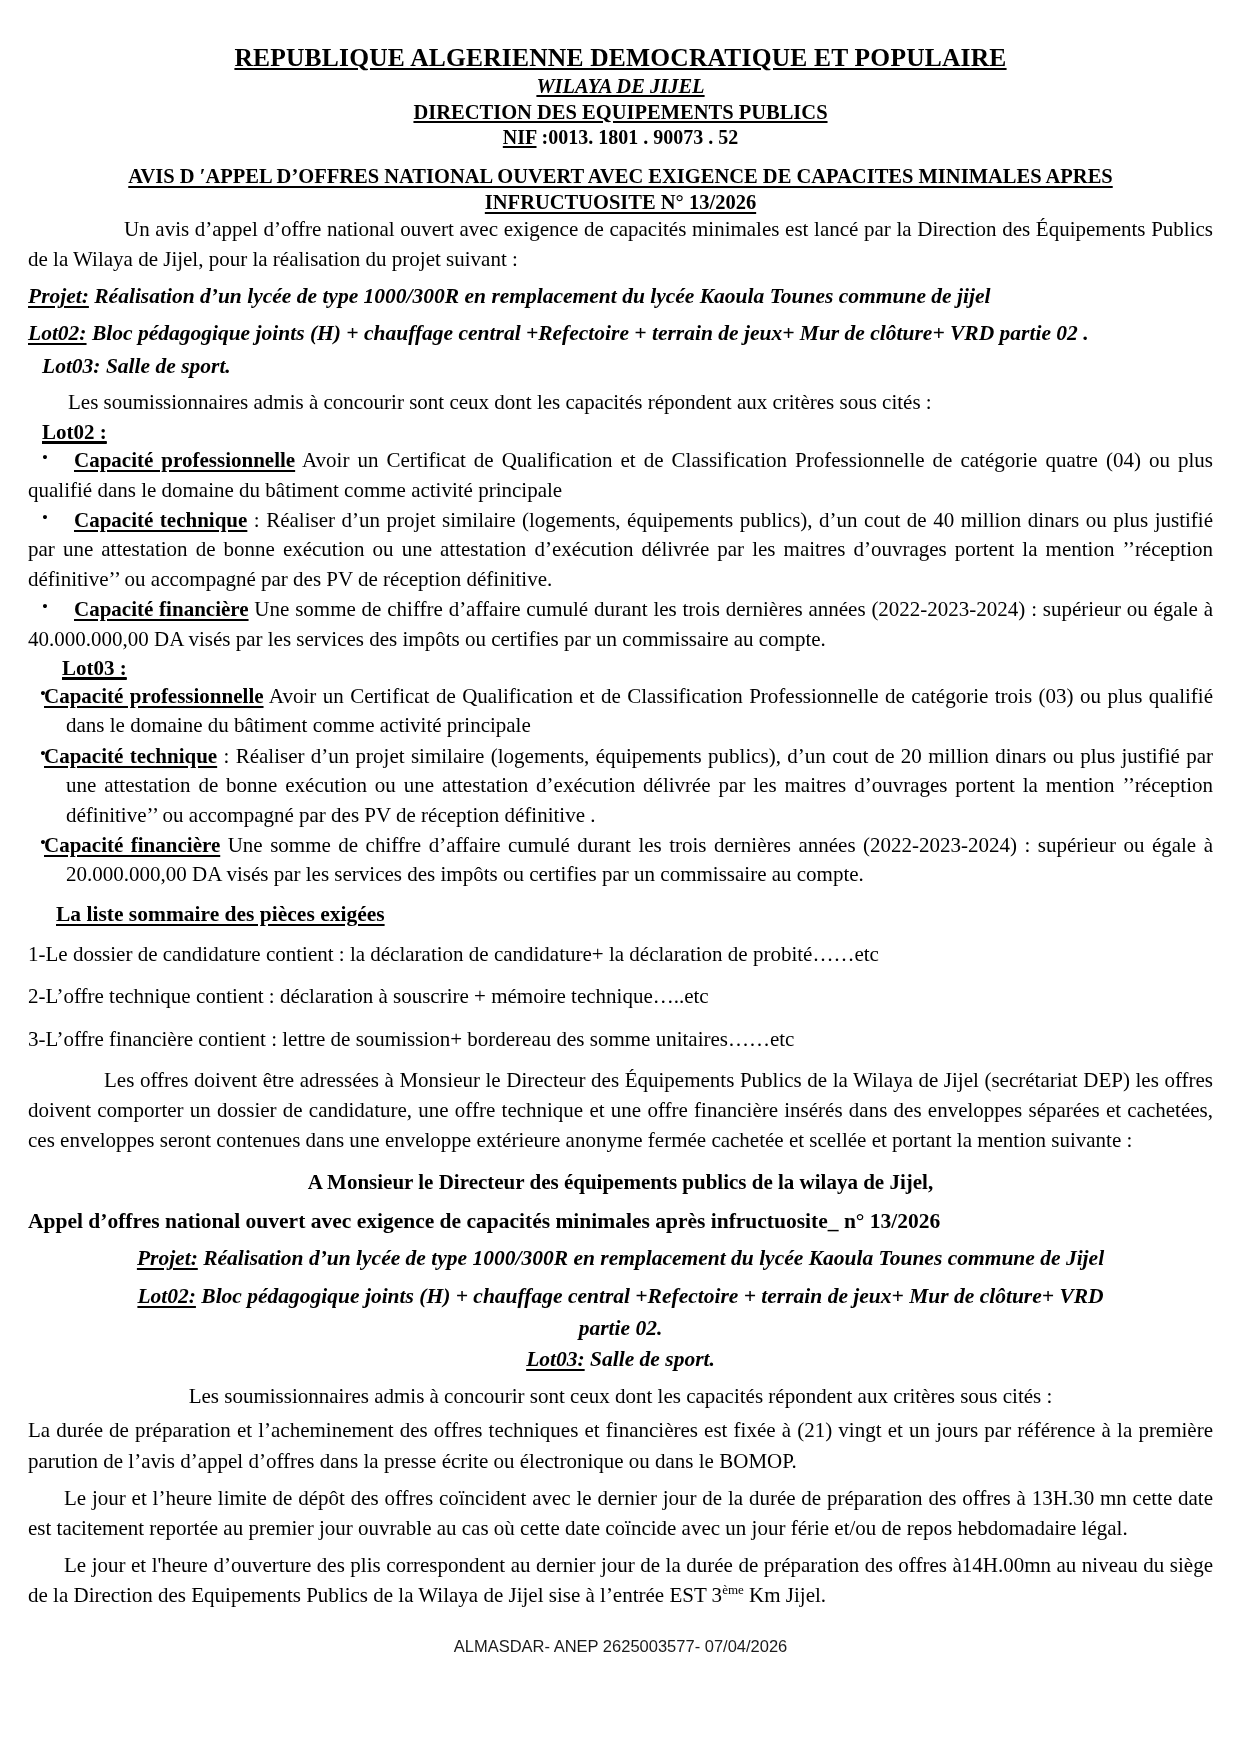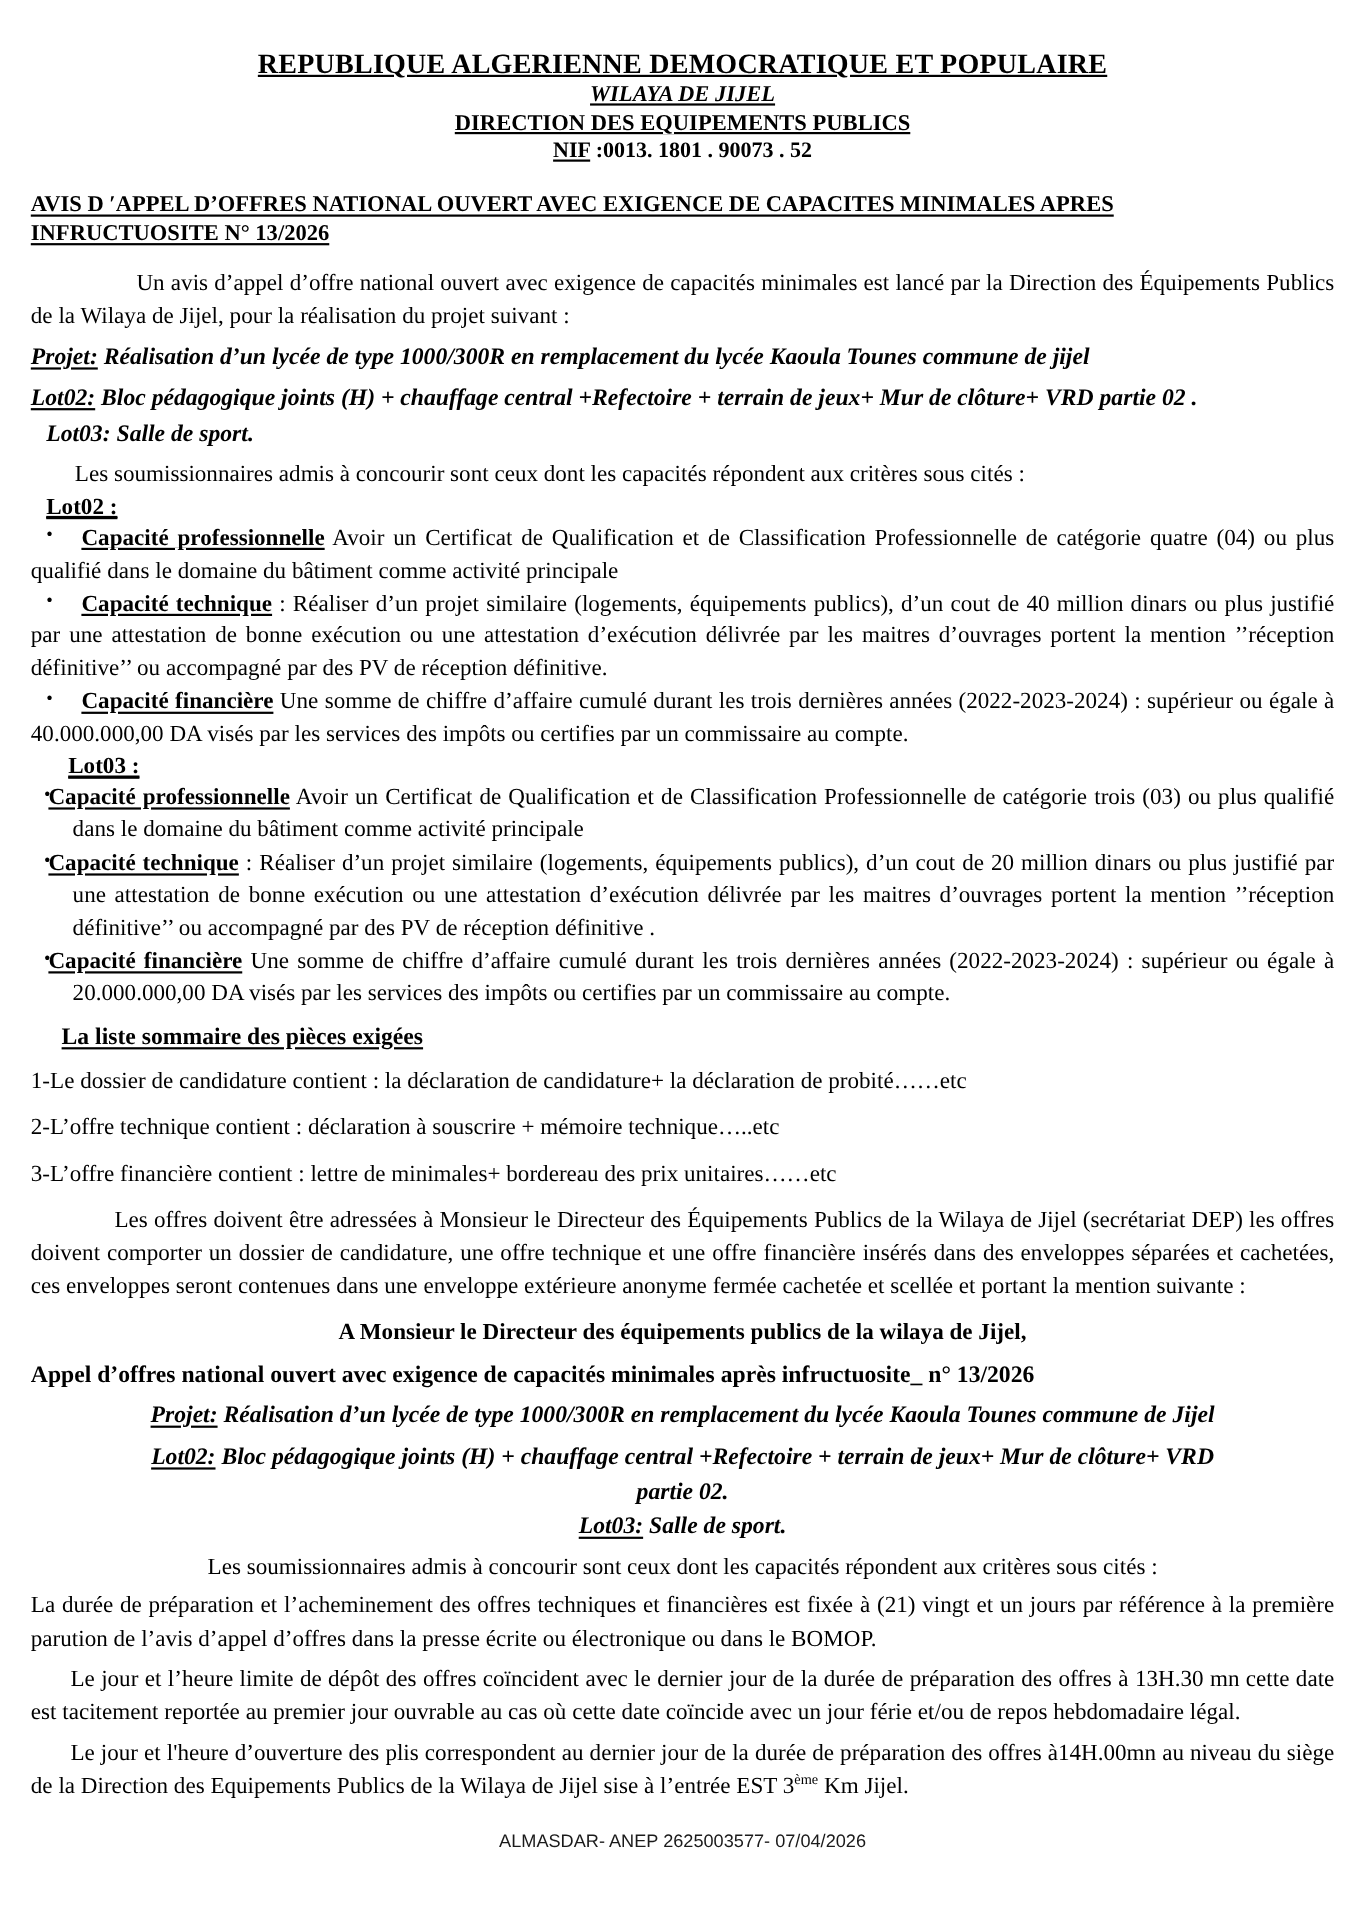--- a/index.html
+++ b/index.html
@@ -41,37 +41,36 @@
     font-size: 20.5px;
     margin-top: 3px;
   }
   .hdr .l4 {
     font-size: 20px;
     margin-top: 3px;
   }
   .u { text-decoration: underline; text-underline-offset: 2px; }
 
   .title-block {
-    text-align: left;
+    text-align: center;
     font-weight: bold;
     font-size: 20.5px;
     line-height: 1.28;
-    margin-top: 24px;
+    margin-top: 14px;
   }
   .title-block .tl {
     display: inline;
     text-decoration: underline;
     text-underline-offset: 3px;
   }
   .body-txt {
     font-size: 21px;
     line-height: 1.42;
   }
   .intro {
-    margin-top: 18px;
     text-align: justify;
     text-indent: 96px;
   }
   .proj-line {
     font-size: 21.5px;
     font-weight: bold;
     font-style: italic;
     line-height: 1.45;
     margin-top: 6px;
   }
@@ -263,21 +262,21 @@
   <div class="lot-head indent2"><span>Lot03 :</span></div>
   <ul class="caps lot03">
     <li><span class="cap-lbl">Capacité professionnelle</span><span> Avoir un Certificat de Qualification et de Classification Professionnelle de catégorie </span><span class="b">trois (03)</span><span> ou plus qualifié dans le domaine du  bâtiment comme activité principale</span></li>
     <li><span class="cap-lbl">Capacité technique</span><span> : Réaliser d’un projet similaire (logements, équipements publics), d’un cout de </span><span class="b">20 million dinars</span><span> ou plus justifié par une attestation de bonne exécution ou une attestation d’exécution délivrée par les maitres d’ouvrages portent la mention ’’réception définitive’’ ou accompagné par des PV de réception définitive .</span></li>
     <li><span class="cap-lbl">Capacité financière</span><span> Une somme de chiffre d’affaire cumulé durant les trois dernières années (2022-2023-2024) : supérieur ou égale à </span><span class="b">20.000.000,00 DA</span><span> visés par les services des impôts ou certifies par un commissaire au compte.</span></li>
   </ul>
 
   <div class="liste-head"><span>La liste sommaire des pièces exigées</span></div>
   <div class="piece"><span class="b">1-Le dossier de candidature contient</span><span> : la déclaration de candidature+ la déclaration de probité……etc</span></div>
   <div class="piece"><span class="b">2-L’offre technique contient</span><span> : déclaration à souscrire + mémoire  technique…..etc</span></div>
-  <div class="piece"><span class="b">3-L’offre financière contient</span><span> : lettre de minimales+  bordereau des prix unitaires……etc</span></div>
+  <div class="piece"><span class="b">3-L’offre financière contient</span><span> : lettre de soumission+  bordereau des somme unitaires……etc</span></div>
 
   <div class="body-txt offers-para"><span>Les offres doivent être adressées à Monsieur le </span><span class="b">Directeur des  Équipements Publics de la Wilaya de Jijel</span><span> (secrétariat DEP)  les offres doivent comporter un dossier de candidature, une offre technique et une offre financière insérés dans des enveloppes séparées et cachetées, ces enveloppes seront contenues dans une enveloppe  extérieure anonyme fermée  cachetée et  scellée et portant la mention suivante :</span></div>
 
   <div class="mention">A Monsieur le Directeur des équipements  publics de la wilaya de Jijel,</div>
   <div class="mention2"><span>Appel d’offres national ouvert avec exigence de capacités minimales après infructuosite</span><span>_ n°  13/2026</span></div>
 
   <div class="mention-it"><span class="lbl">Projet:</span><span> Réalisation d’un lycée de type 1000/300R en remplacement du lycée Kaoula Tounes commune de Jijel</span></div>
   <div class="mention-it"><span class="lbl">Lot02:</span><span> Bloc pédagogique joints (H) + chauffage central +Refectoire + terrain de jeux+ Mur de clôture+ VRD</span></div>
   <div class="mention-it" style="margin-top:0">partie 02.</div>
   <div class="mention-it" style="margin-top:0"><span class="lbl">Lot03:</span><span> Salle de sport.</span></div>

